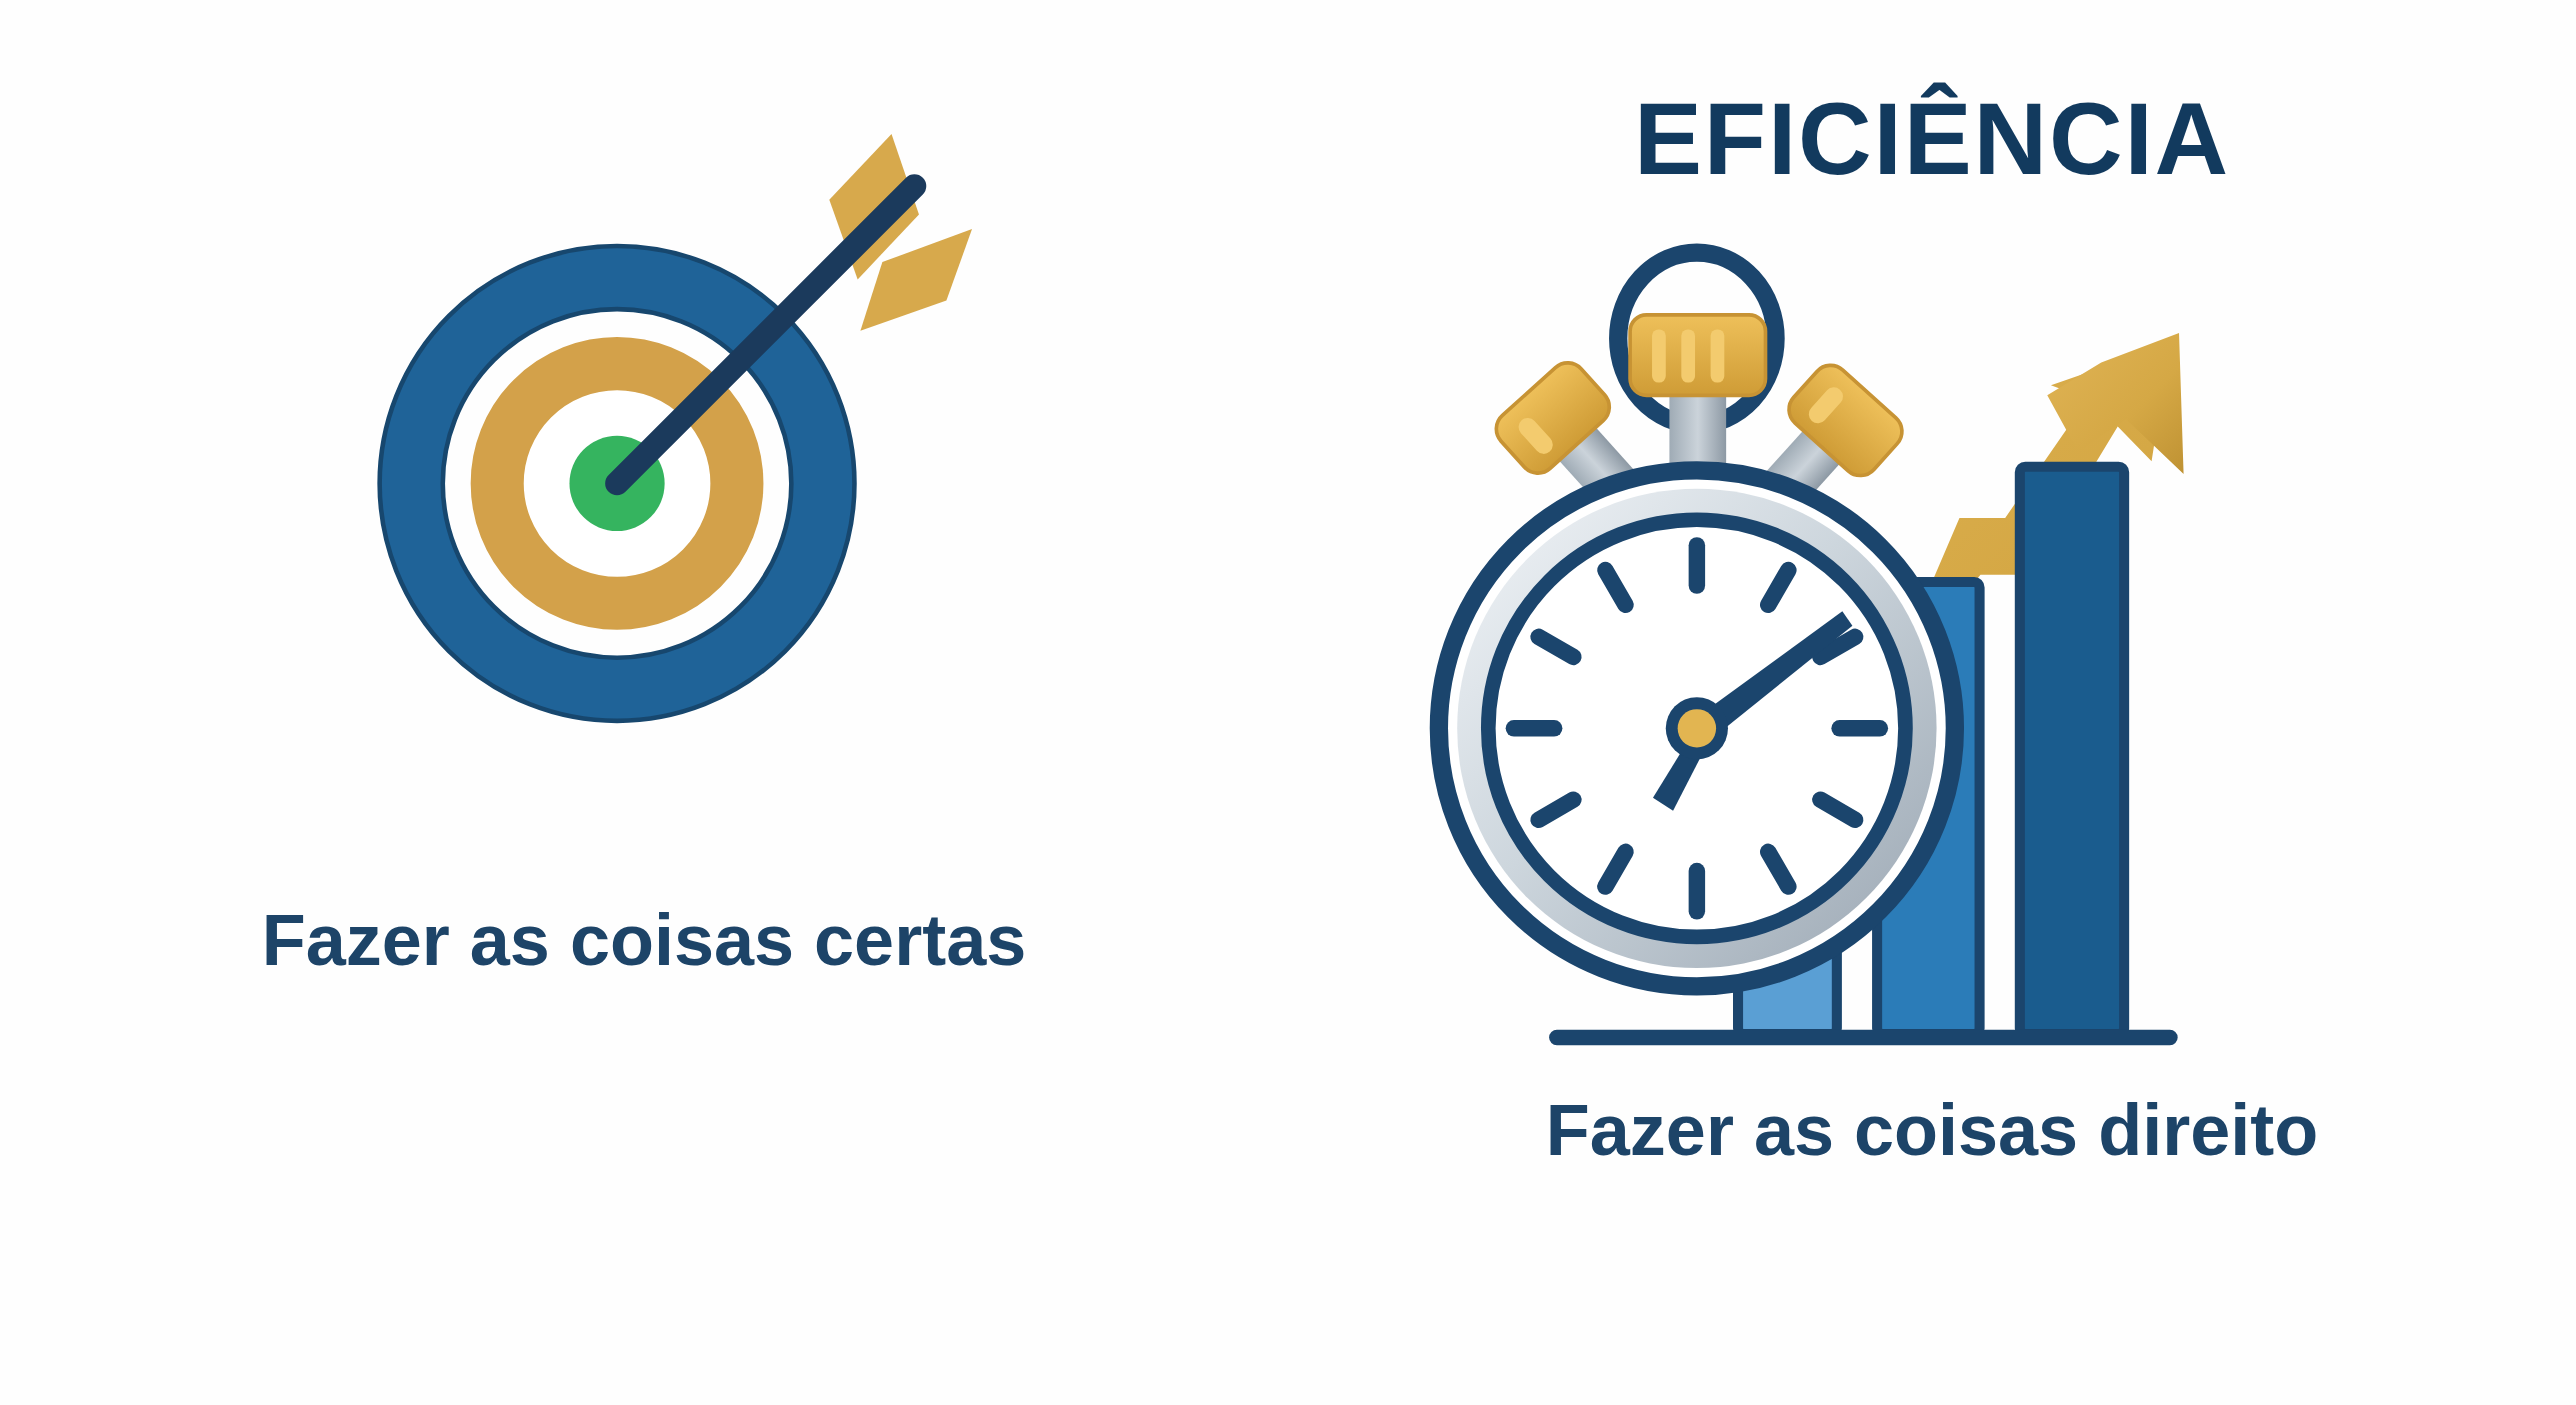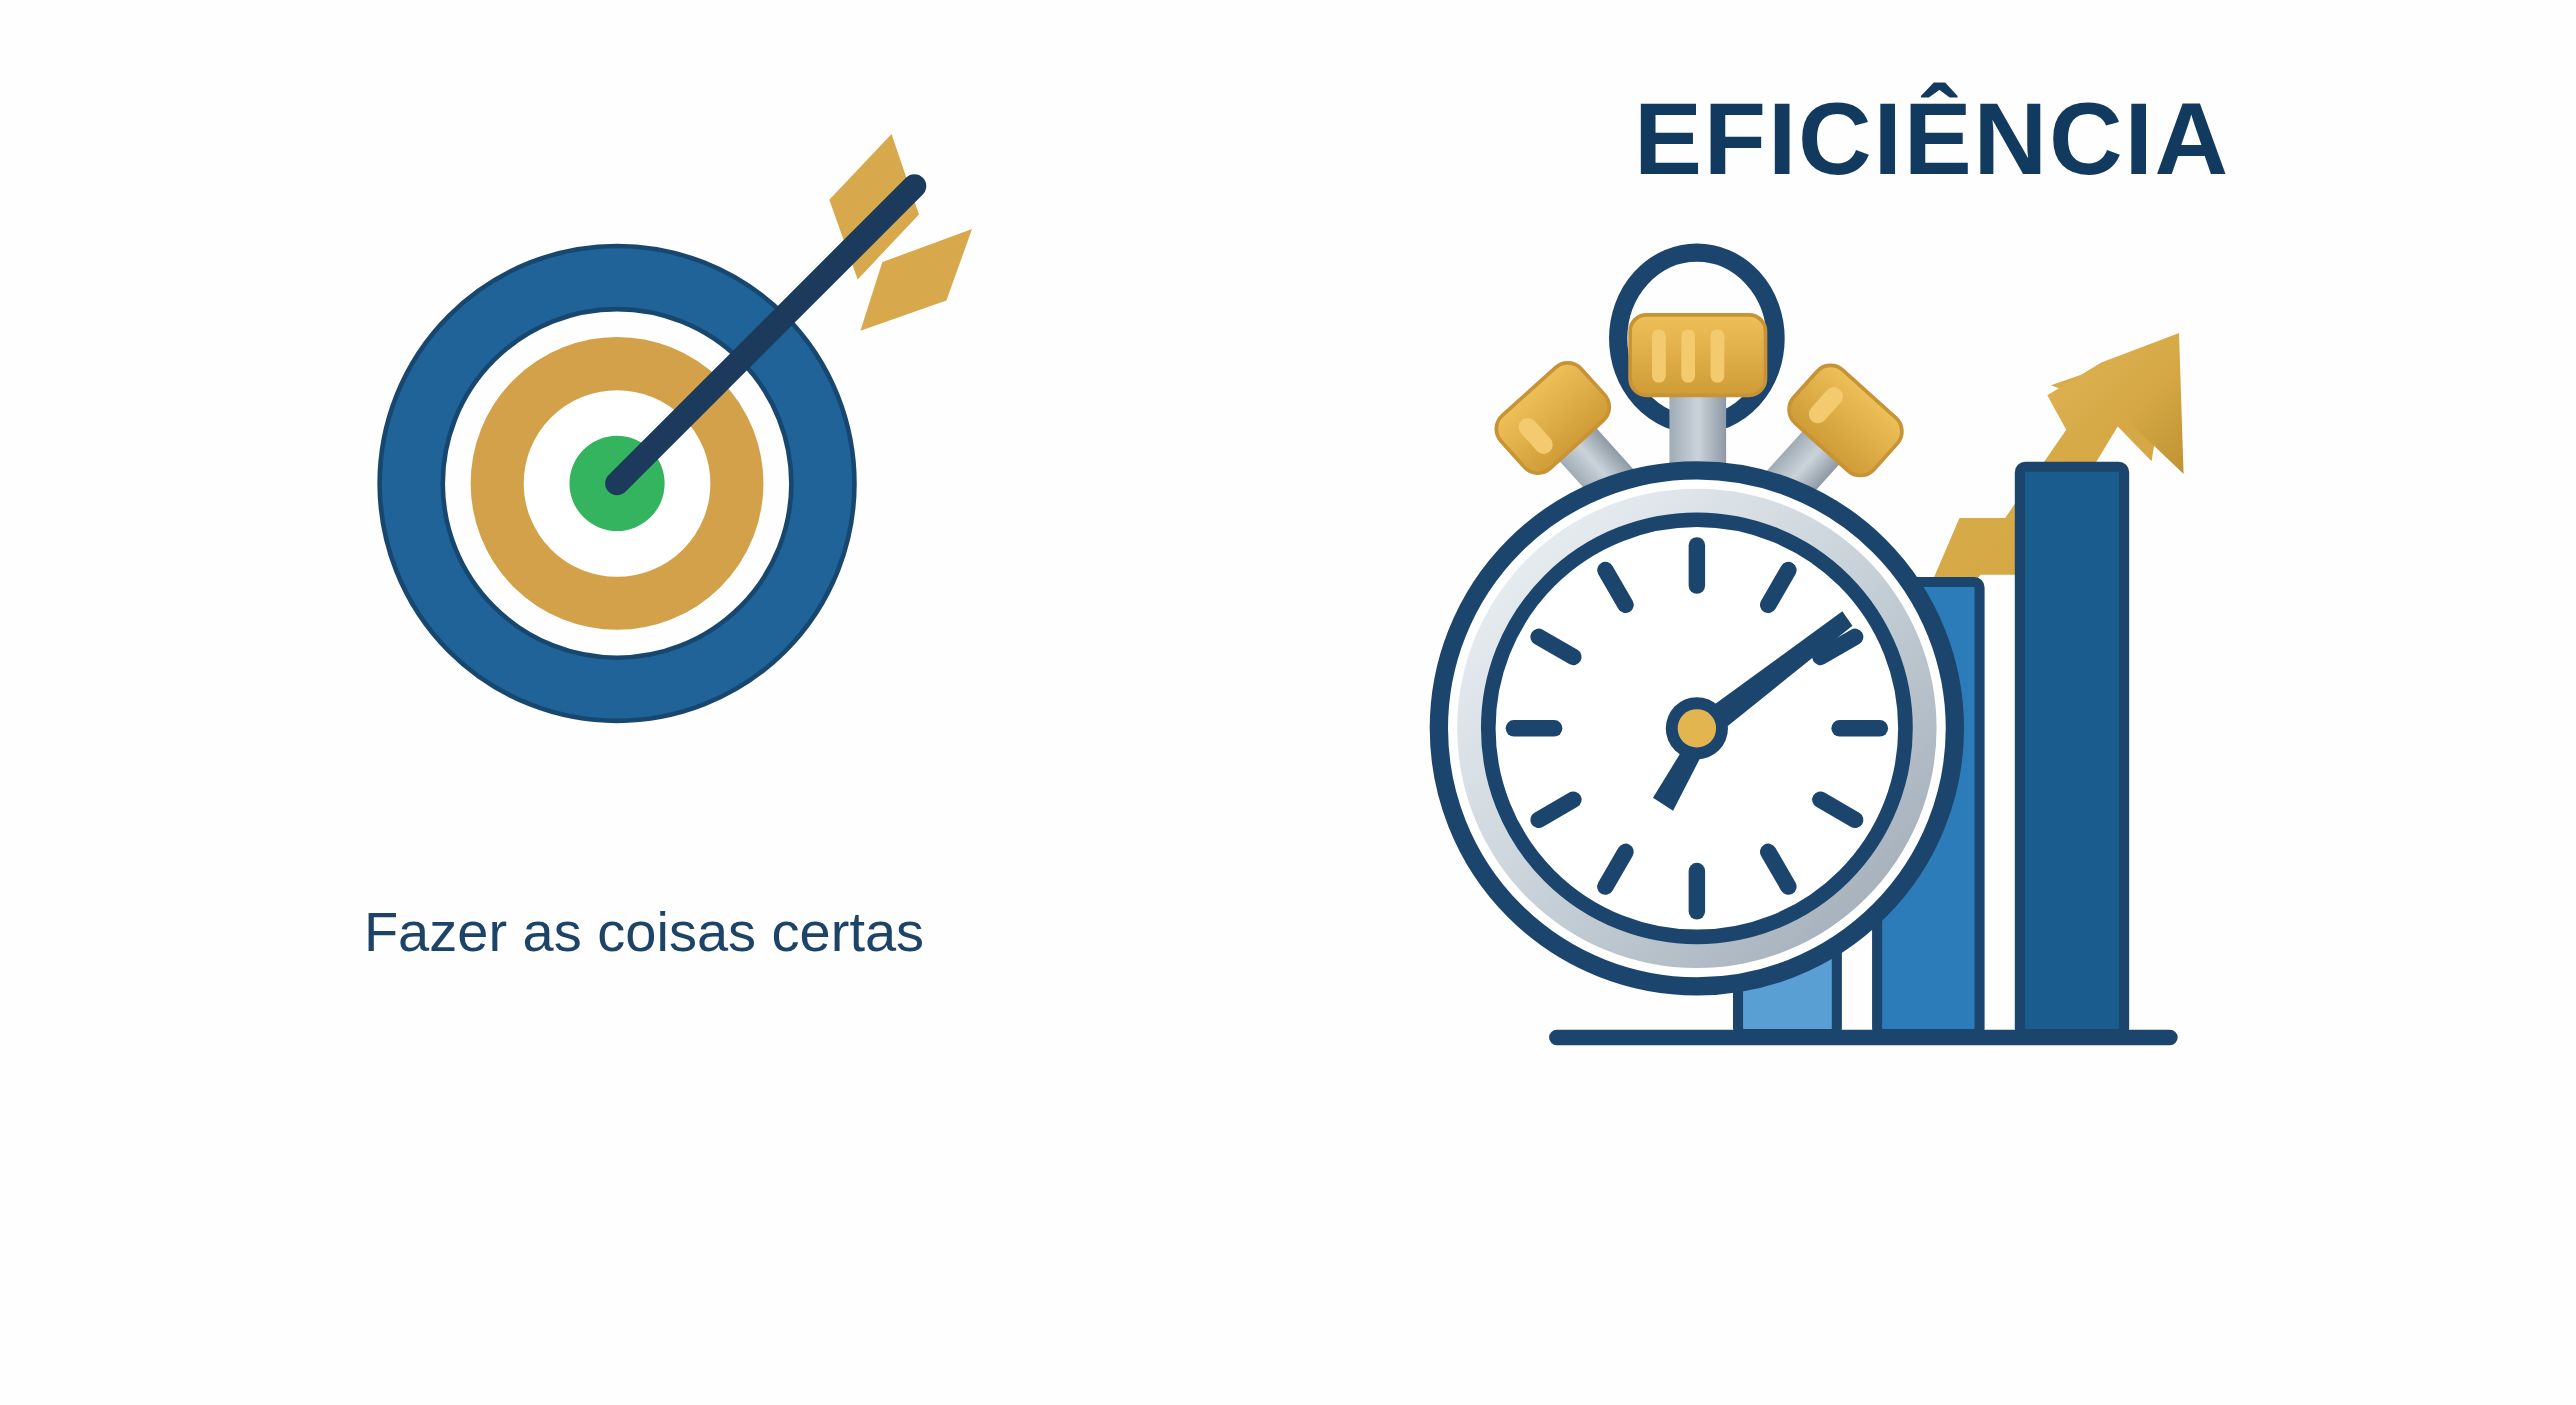--- a/index.html
+++ b/index.html
@@ -45,22 +45,22 @@
     position: relative;
     width: 1288px;
     height: 878px;
     margin-top: 16.5px;
     display: flex;
     align-items: center;
     justify-content: center;
   }
   .panel-caption {
     margin-top: 9.1px;
-    font-size: 56px;
-    font-weight: 400;
+    font-size: 72px;
+    font-weight: 700;
     color: #1d4468;
     line-height: 1;
     text-align: center;
     white-space: nowrap;
     user-select: none;
   }
   svg { display: block; overflow: visible; }
 </style>
 </head>
 <body style="background: rgb(254, 254, 254);">
@@ -180,16 +180,17 @@
           </g>
 
           <polygon points="273,548 432,432 443,448 286,574" fill="#1b456d"></polygon>
           <polygon points="268,566 225,636 247,650 283,580" fill="#1b456d"></polygon>
           <circle cx="273" cy="560" r="34" fill="#1b456d"></circle>
           <circle cx="273" cy="560" r="21" fill="#e2b551"></circle>
         </g>
       </svg>
     </div>
 
+    <div class="panel-caption">Fazer as coisas direito</div>
   </div>
 
 </div>
 
 
 </body></html>

